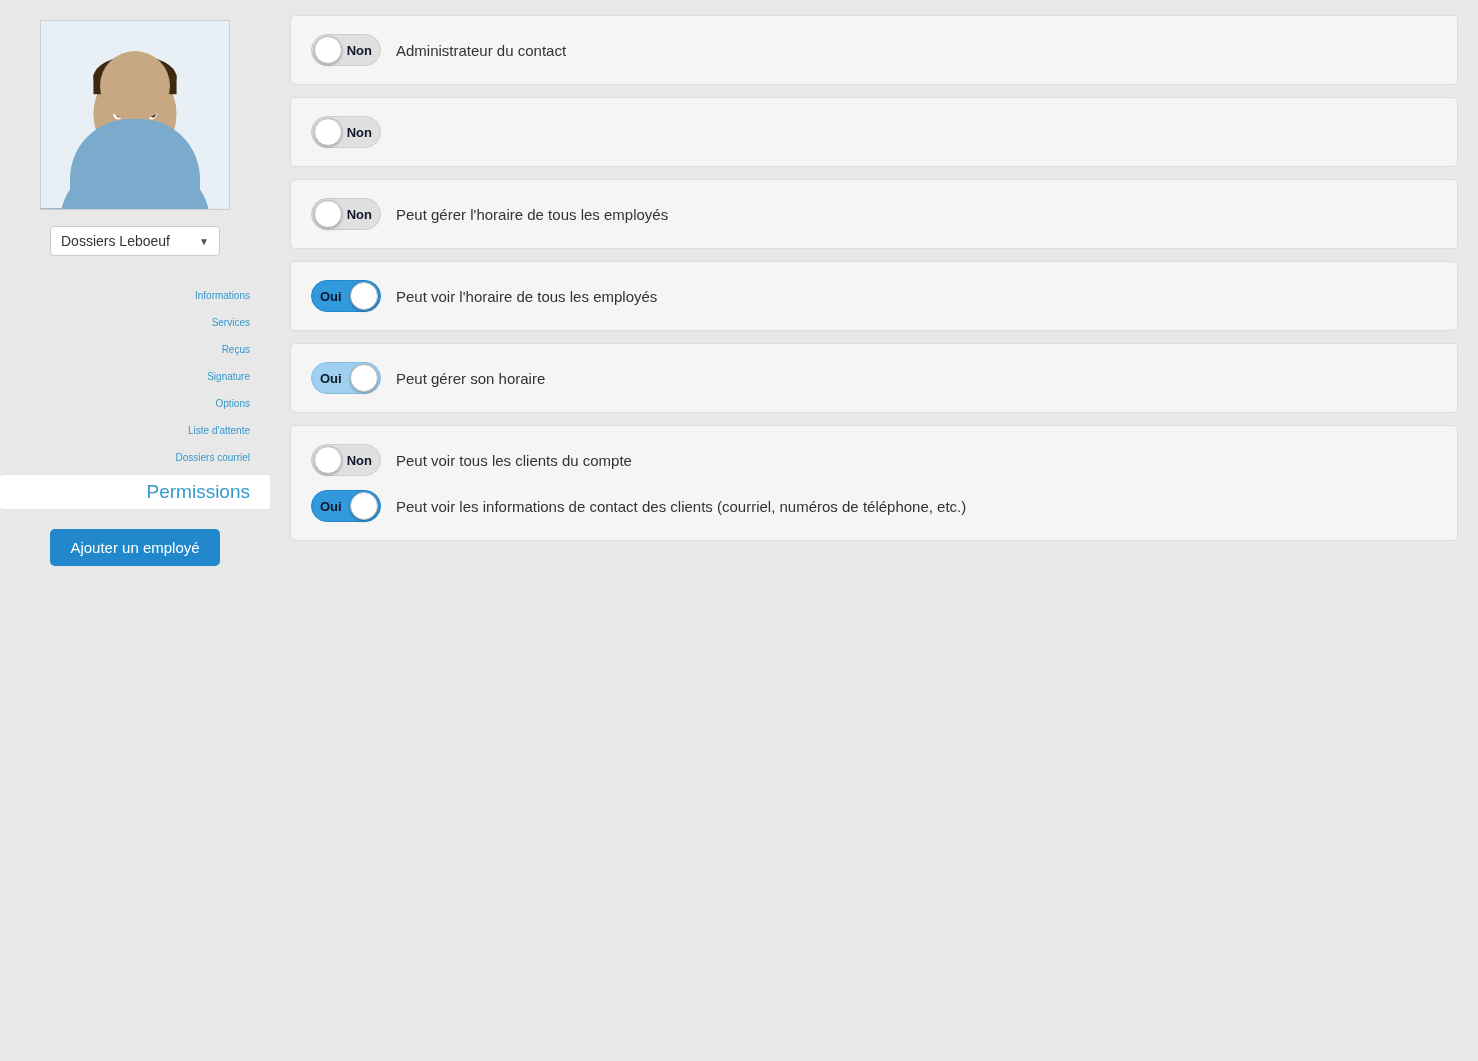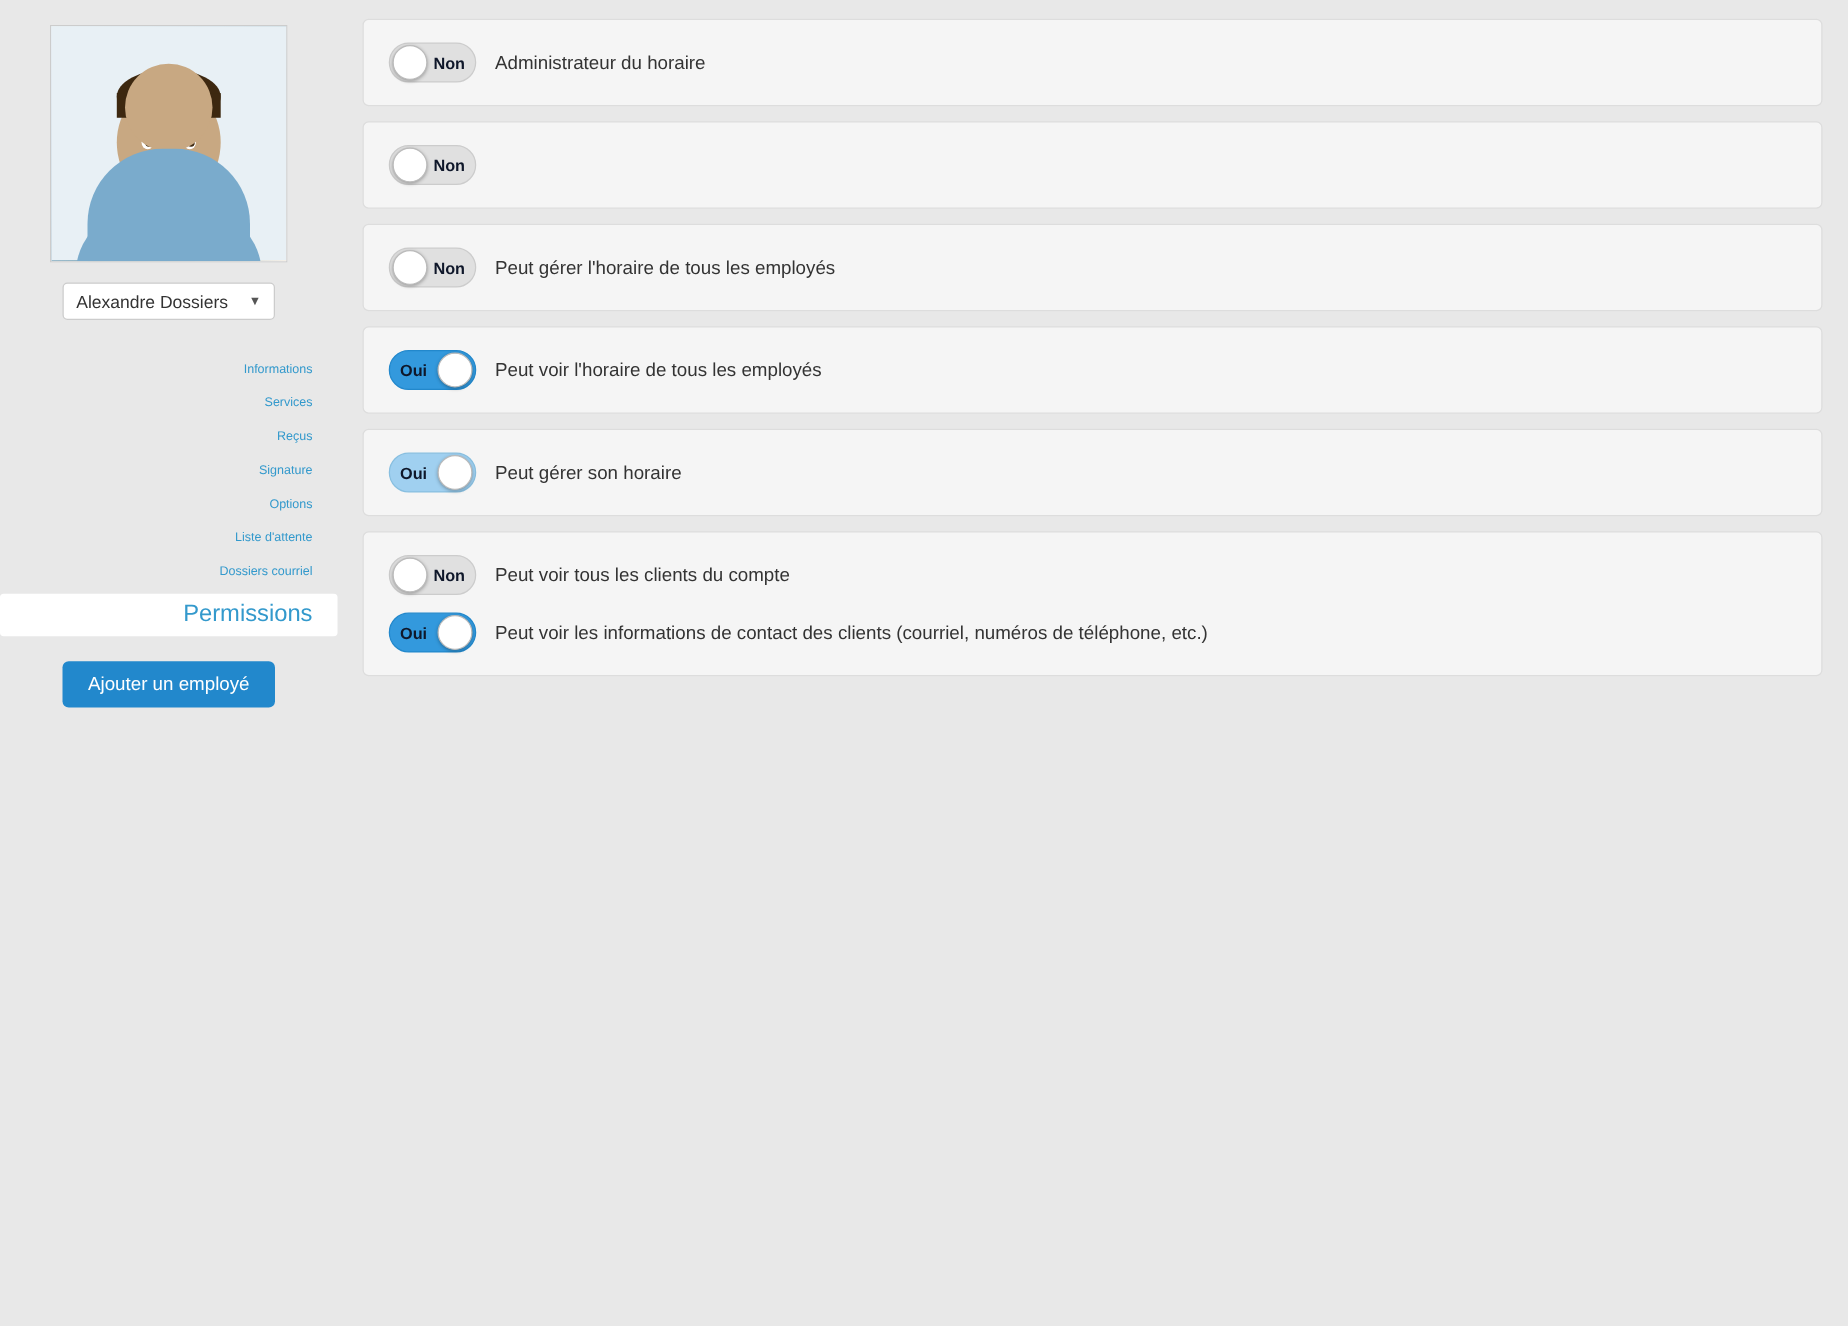--- a/index.html
+++ b/index.html
@@ -273,21 +273,21 @@
 
         <path d="M 78 112 Q 95 125 112 112" stroke="#a07050" stroke-width="2" fill="none"></path>
 
         <polygon points="75,143 95,158 115,143 110,130 95,140 80,130" fill="#5588aa"></polygon>
       </svg>
     </div>
   </div>
 
   <div class="dropdown-container">
     <div class="user-dropdown">
-      <span>Alexandre Dossiers</span>
+      <span>Dossiers Leboeuf</span>
       <span class="dropdown-arrow">▼</span>
     </div>
   </div>
 
   <nav class="sidebar-nav">
     <a>Informations</a>
     <a>Services</a>
     <a>Reçus</a>
     <a>Signature</a>
     <a>Options</a>
@@ -301,21 +301,21 @@
 
 <div class="main-content">
 
   <div class="permission-card">
     <div class="toggle-switch">
       <div class="toggle-track off">
         <span class="toggle-label off-label">Non</span>
         <div class="toggle-knob"></div>
       </div>
     </div>
-    <span class="permission-label">Administrateur du horaire</span>
+    <span class="permission-label">Administrateur du contact</span>
   </div>
 
   <div class="permission-card">
     <div class="toggle-switch">
       <div class="toggle-track off">
         <span class="toggle-label off-label">Non</span>
         <div class="toggle-knob"></div>
       </div>
     </div>
   </div>

